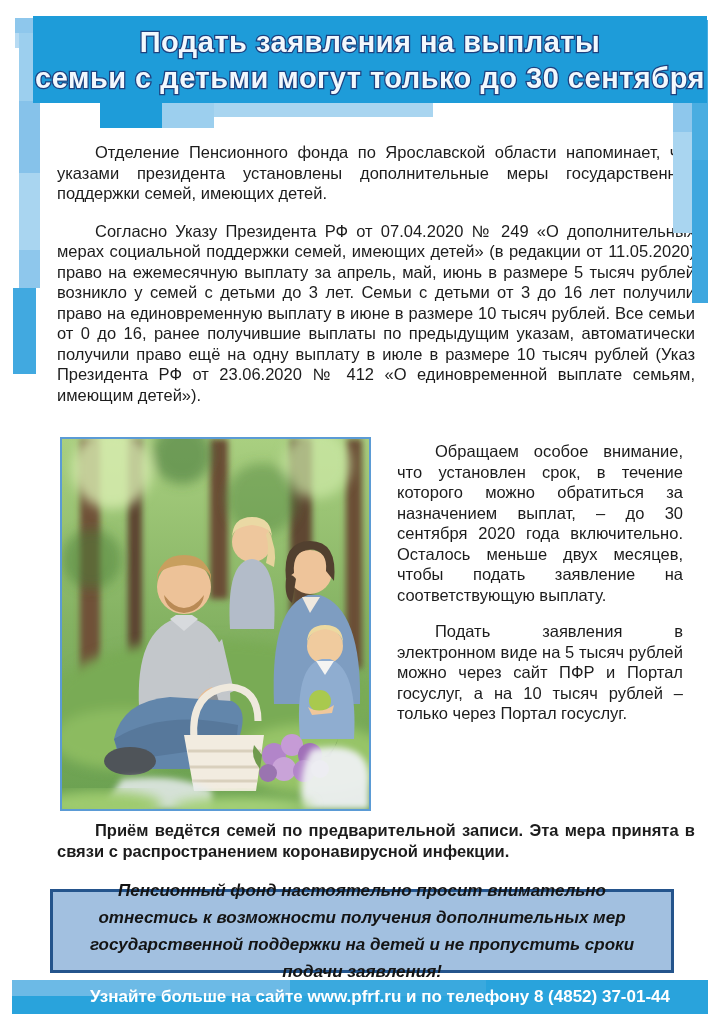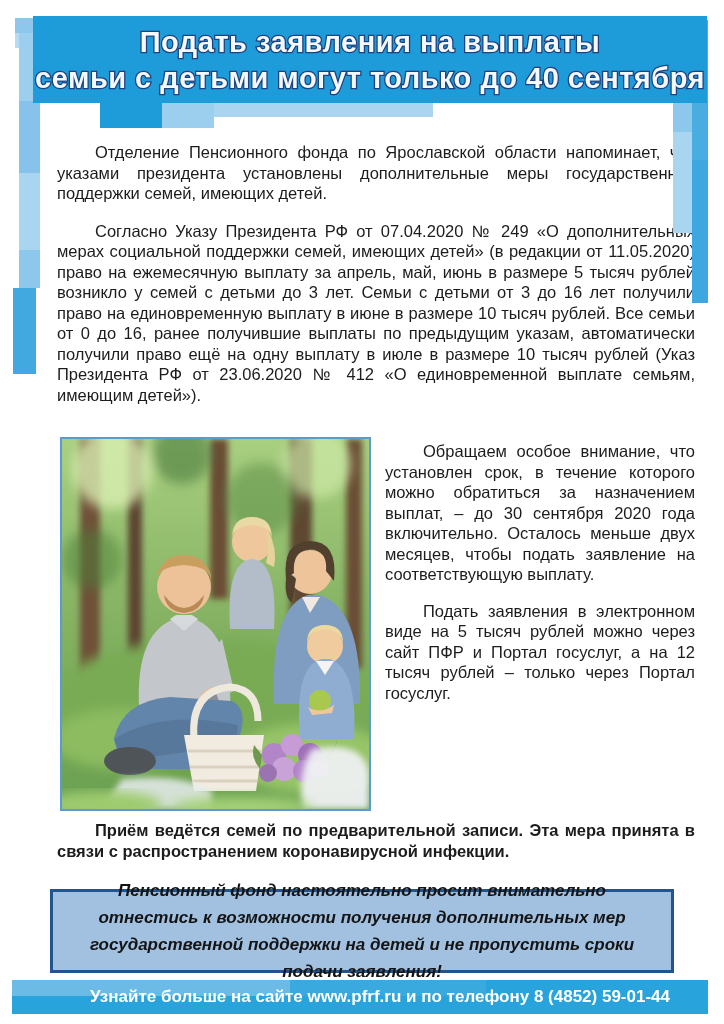--- a/index.html
+++ b/index.html
@@ -20,21 +20,21 @@
   }
   
   .sq{position:absolute;z-index:1;}
   
   .para-block{position:absolute;left:57px;top:142px;width:638px;}
   .para-block p,.side-block p{
     margin:0 0 17px;text-indent:38px;text-align:justify;
     font-size:16.5px;line-height:20.5px;
   }
   .side-block{position:absolute;left:385px;top:441px;width:310px;}
-  .side-block p{margin:0 0 16px;}
+  .side-block p{margin:0 12px 16px;}
   .bold-para{
     position:absolute;left:57px;top:820px;width:638px;
     font-weight:bold;font-size:16.5px;line-height:21px;
     text-align:justify;text-indent:38px;margin:0;
   }
   
   .photo-frame{
     position:absolute;left:60px;top:437px;width:307px;height:370px;
     border:2px solid #5b9bd5;box-sizing:content-box;background:#7fae57;
   }
@@ -60,21 +60,21 @@
     color:#ffffff;font-weight:bold;font-size:17px;z-index:4;white-space:nowrap;
   }
 </style>
 </head>
 <body>
 
 <div class="page">
 
   <div class="header-band">
     <div class="title-line">Подать заявления на выплаты</div>
-    <div class="title-line">семьи с детьми могут только до 40 сентября</div>
+    <div class="title-line">семьи с детьми могут только до 30 сентября</div>
   </div>
 
   <div>
     <div class="sq" style="left:15px;top:18px;width:48px;height:15px;background:#8ec7ec;"></div>
     <div class="sq" style="left:15px;top:33px;width:25px;height:15px;background:#b7dbf3;"></div>
     <div class="sq" style="left:19px;top:33px;width:21px;height:68px;background:#9ccfee;"></div>
     <div class="sq" style="left:19px;top:101px;width:21px;height:72px;background:#86c2ea;"></div>
     <div class="sq" style="left:19px;top:173px;width:21px;height:77px;background:#a9d5f0;"></div>
     <div class="sq" style="left:19px;top:250px;width:21px;height:38px;background:#8ec7ec;"></div>
     <div class="sq" style="left:13px;top:288px;width:23px;height:86px;background:#41a9e0;"></div>
@@ -197,28 +197,28 @@
       </g>
       <g filter="url(#blur6)">
         <ellipse cx="40" cy="366" rx="60" ry="14" fill="#9ecb6e"></ellipse>
         <ellipse cx="180" cy="368" rx="70" ry="10" fill="#a5d178"></ellipse>
       </g>
     </svg>
   </div>
 
   <div class="side-block">
     <p>Обращаем особое внимание, что установлен срок, в течение которого можно обратиться за назначением выплат, – до 30 сентября 2020 года включительно. Осталось меньше двух месяцев, чтобы подать заявление на соответствующую выплату.</p>
-    <p>Подать заявления в электронном виде на 5 тысяч рублей можно через сайт ПФР и Портал госуслуг, а на 12 тысяч рублей – только через Портал госуслуг.</p>
+    <p>Подать заявления в электронном виде на 5 тысяч рублей можно через сайт ПФР и Портал госуслуг, а на 10 тысяч рублей – только через Портал госуслуг.</p>
   </div>
 
   <p class="bold-para">Приём ведётся семей по предварительной записи. Эта мера принята в связи с распространением коронавирусной инфекции.</p>
 
   <div class="notice-box">
     <span>Пенсионный фонд настоятельно просит внимательно отнестись к возможности получения дополнительных мер государственной поддержки на детей и не пропустить сроки подачи заявления!</span>
   </div>
 
   <div class="footer-bar">
     <div class="footer-sq" style="left:0;top:0;width:278px;height:16px;background:#6cbae6;"></div>
     <div class="footer-sq" style="left:278px;top:0;width:196px;height:16px;background:#3aa9de;"></div>
-    <div class="footer-text">Узнайте больше на сайте www.pfrf.ru и по телефону 8 (4852) 59-01-44</div>
+    <div class="footer-text">Узнайте больше на сайте www.pfrf.ru и по телефону 8 (4852) 37-01-44</div>
   </div>
 
 </div>
 
 </body></html>

